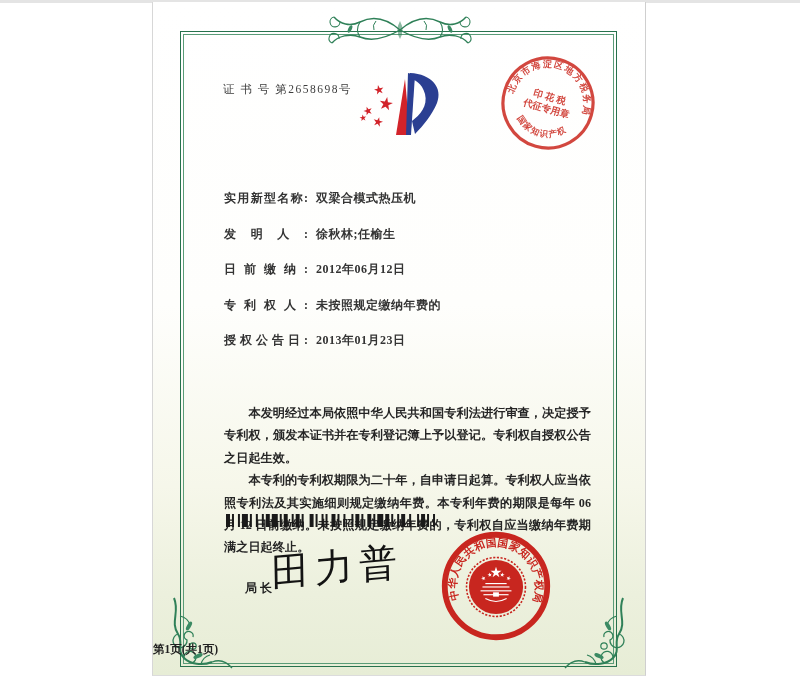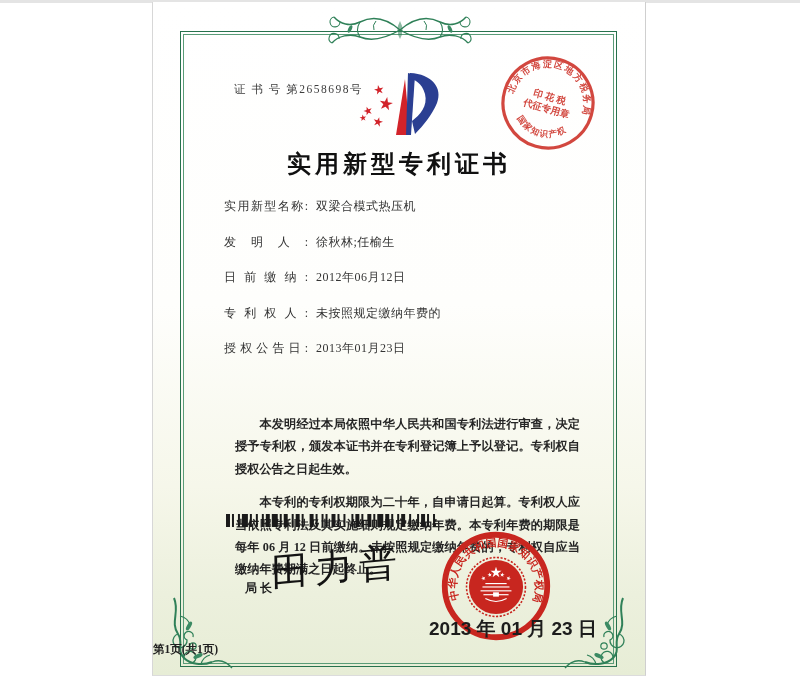--- a/index.html
+++ b/index.html
@@ -22,41 +22,41 @@
   .border-box::after{
     content:"";position:absolute;left:2px;top:2px;right:2px;bottom:2px;
     border:1px solid #5a9c78;
   }
   .ornament{position:absolute;z-index:3;}
   .ornament.top{left:167px;top:10px;}
   .ornament.bl{left:12px;top:594px;}
   .ornament.br{right:13px;top:594px;transform:scaleX(-1);}
   .cert-no{
     position:absolute;left:70px;top:80px;font-size:11.5px;color:#3d3d3d;
-    letter-spacing:1.5px;z-index:2;margin-left:11px;
+    letter-spacing:1.5px;z-index:2;
   }
   .logo{position:absolute;left:195px;top:64px;z-index:2;}
   .tax-seal{position:absolute;left:345px;top:51px;z-index:2;opacity:.93;}
   .title{
     position:absolute;left:0;top:146px;width:100%;text-align:center;
     font-size:24px;font-weight:bold;color:#101010;letter-spacing:4px;z-index:2;
   }
-  .fields{position:absolute;left:71px;top:196px;width:400px;z-index:2;}
+  .fields{position:absolute;left:71px;top:188px;width:400px;z-index:2;font-weight:bold;}
   .field-row{height:35.5px;font-size:12px;color:#333;white-space:nowrap;}
   .flabel{
     display:inline-block;width:84px;text-align:justify;text-align-last:justify;
     color:#333;vertical-align:top;
   }
   .fvalue{margin-left:8px;color:#343434;letter-spacing:.5px;}
   .paras{
     position:absolute;left:71px;top:400px;width:367px;z-index:2;
     font-size:12.2px;line-height:22.4px;color:#252525;font-weight:bold;
     text-align:justify;
   }
-  .paras p{margin:11px;text-indent:2em;}
+  .paras p{margin:0;text-indent:2em;}
   .barcode{position:absolute;left:73px;top:511px;width:213px;height:13px;z-index:2;}
   .director{
     position:absolute;left:92px;top:578px;font-size:12px;font-weight:bold;
     letter-spacing:3px;color:#222;z-index:2;font-family:Liberation Mono, monospace;
   }
   .signature{
     position:absolute;left:118px;top:546px;font-size:38px;color:#131313;z-index:2;
     transform:rotate(-5deg) skewX(-4deg);letter-spacing:6px;line-height:1;
   }
   .office-seal{position:absolute;left:285px;top:526px;z-index:2;}
@@ -126,21 +126,20 @@
         </text>
         <text font-size="8.5" letter-spacing="1.2" font-weight="bold">
           <textPath href="#taxbot" startOffset="4">国家知识产权局</textPath>
         </text>
         <text x="50" y="47" text-anchor="middle" font-size="9.5" font-weight="bold">印 花 税</text>
         <text x="50" y="59" text-anchor="middle" font-size="9.5" font-weight="bold">代征专用章</text>
       </g>
     </svg>
   </div>
 
-  <div class="title">实用新型专利证书</div>
 
   <div class="fields">
     <div class="field-row">
       <span class="flabel">实用新型名称:</span><span class="fvalue">双梁合模式热压机</span>
     </div>
     <div class="field-row">
       <span class="flabel">发明人:</span><span class="fvalue">徐秋林;任榆生</span>
     </div>
     <div class="field-row">
       <span class="flabel">日前缴纳:</span><span class="fvalue">2012年06月12日</span>
@@ -225,21 +224,20 @@
           <path d="M49,57.5 h22"></path>
           <path d="M44,65 h32"></path>
           <path d="M47,69 h26"></path>
           <path d="M49,73 q11,6 22,0"></path>
         </g>
         <rect x="57" y="66.5" width="6" height="4.5" fill="#fff"></rect>
       </g>
     </svg>
   </div>
 
-  <div class="issue-date">2013 年 01 月 23 日</div>
 
   <div class="footer">第1页(共1页)</div>
 
   <div class="ornament bl">
     <svg width="70" height="76" viewBox="0 0 70 76">
       <g stroke="#2f8058" fill="none">
         <path stroke-width="2" d="M9,2 C15,16 5,26 13,38 C19,47 11,54 19,62 C25,68 37,70 47,66"></path>
         <path stroke-width="1.3" d="M47,66 C55,63 62,66 67,72"></path>
         <path stroke-width="1.3" d="M13,38 a7,7 0 1,0 9,6 a4.5,4.5 0 1,1 6,-3"></path>
         <path stroke-width="1.3" d="M19,62 a6,6 0 1,1 8,5"></path>

